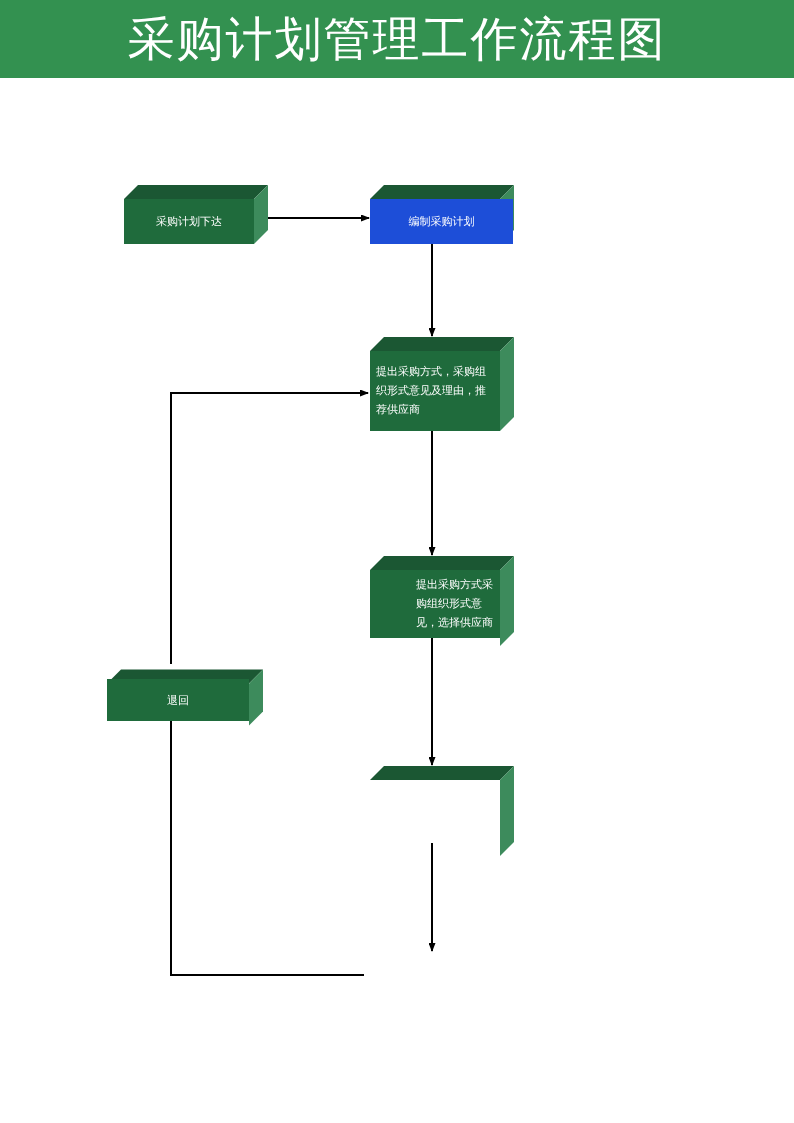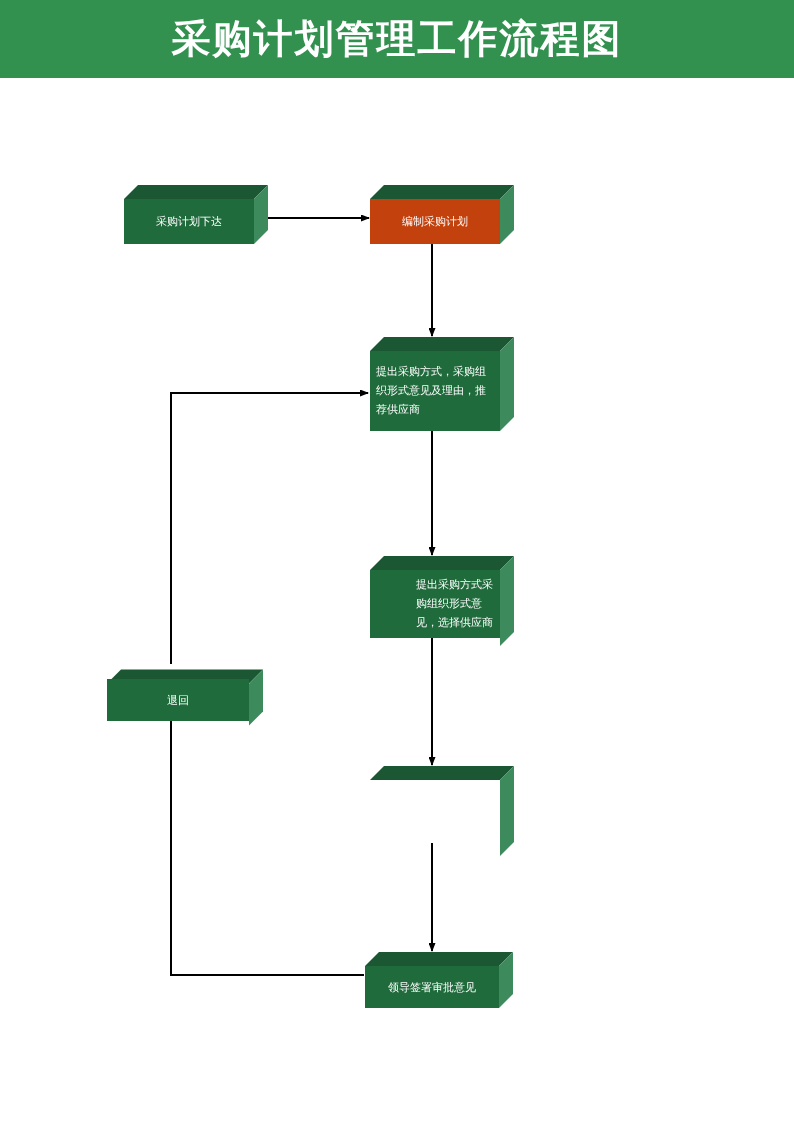--- a/index.html
+++ b/index.html
@@ -26,22 +26,22 @@
     top: 0;
     width: 794px;
     height: 78px;
     background: #339150;
     display: flex;
     align-items: center;
     justify-content: center;
   }
   #title-text {
     color: #ffffff;
-    font-size: 39px;
-    font-weight: bold;
+    font-size: 47px;
+    font-weight: normal;
     letter-spacing: 2px;
     font-family: "DejaVu Sans", "Liberation Sans", sans-serif;
     white-space: nowrap;
   }
 
   
   #flow-canvas {
     position: absolute;
     left: 0;
     top: 0;
@@ -134,21 +134,21 @@
       <div class="cube-front" style="left: 0px; top: 14px; width: 130px; height: 45px; background: rgb(31, 107, 60);">
         <span class="node-label" style="color: rgb(255, 255, 255);">采购计划下达</span>
       </div>
     </div>
 
     <div class="node align-center" style="left: 370px; top: 185px; width: 144px; height: 59px;">
       <svg class="cube-top" viewBox="0 0 144 59" width="144" height="59">
           <polygon points="14,0 144,0 130,14 0,14" fill="#1B5733"></polygon>
           <polygon points="130,14 144,0 144,45 130,59" fill="#3D8B5C"></polygon>
         </svg>
-      <div class="cube-front" style="left: 0px; top: 14px; width: 130px; height: 45px; background: #c2410c;">
+      <div class="cube-front" style="left: 0px; top: 14px; width: 143px; height: 45px; background: #1d4ed8;">
         <span class="node-label" style="color: rgb(255, 255, 255);">编制采购计划</span>
       </div>
     </div>
 
     <div class="node align-left" style="left: 370px; top: 337px; width: 144px; height: 94px;">
       <svg class="cube-top" viewBox="0 0 144 94" width="144" height="94">
           <polygon points="14,0 144,0 130,14 0,14" fill="#1B5733"></polygon>
           <polygon points="130,14 144,0 144,80 130,94" fill="#3D8B5C"></polygon>
         </svg>
       <div class="cube-front" style="left: 0px; top: 14px; width: 130px; height: 80px; background: rgb(31, 107, 60);">
@@ -166,29 +166,20 @@
       </div>
     </div>
 
     <div class="node align-left" style="left: 370px; top: 766px; width: 144px; height: 90px;">
       <svg class="cube-top" viewBox="0 0 144 90" width="144" height="90">
           <polygon points="14,0 144,0 130,14 0,14" fill="#1B5733"></polygon>
           <polygon points="130,14 144,0 144,76 130,90" fill="#3D8B5C"></polygon>
         </svg>
     </div>
 
-    <div class="node align-center" style="left: 365px; top: 952px; width: 148px; height: 56px;">
-      <svg class="cube-top" viewBox="0 0 148 56" width="148" height="56">
-          <polygon points="14,0 148,0 134,14 0,14" fill="#1B5733"></polygon>
-          <polygon points="134,14 148,0 148,42 134,56" fill="#3D8B5C"></polygon>
-        </svg>
-      <div class="cube-front" style="left: 0px; top: 14px; width: 134px; height: 42px; background: rgb(31, 107, 60);">
-        <span class="node-label" style="color: rgb(255, 255, 255);">领导签署审批意见</span>
-      </div>
-    </div>
 
     <div class="node align-center" style="left: 107px; top: 665px; width: 156px; height: 65px;">
       <svg class="cube-top" viewBox="0 0 156 56" width="156" height="56">
           <polygon points="14,0 156,0 142,14 0,14" fill="#1B5733"></polygon>
           <polygon points="142,14 156,0 156,42 142,56" fill="#3D8B5C"></polygon>
         </svg>
       <div class="cube-front" style="left: 0px; top: 14px; width: 142px; height: 42px; background: rgb(31, 107, 60);">
         <span class="node-label" style="color: rgb(255, 255, 255);">退回</span>
       </div>
     </div>

